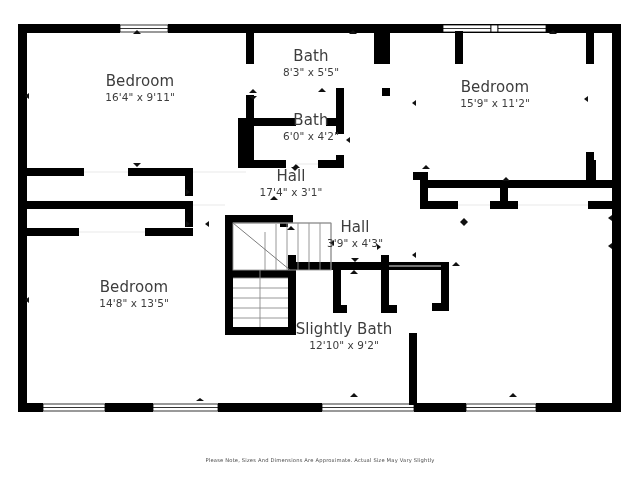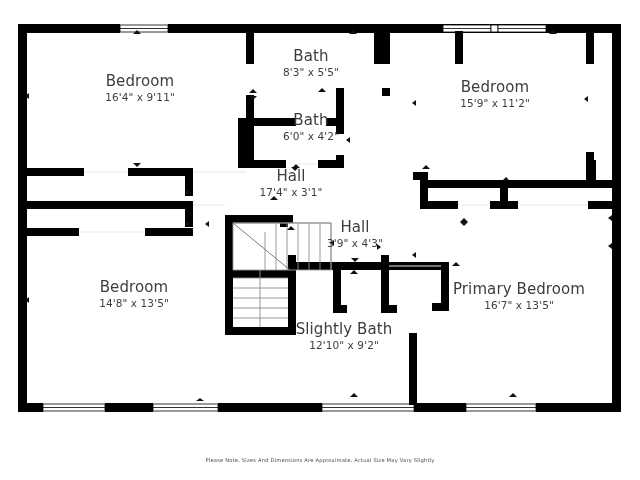--- a/index.html
+++ b/index.html
@@ -291,24 +291,20 @@
   <div class="label" style="left:355px; top:234px; transform:translate(-50%,-50%);">
     <span class="rname">Hall</span>
     <span class="rdim">3'9" x 4'3"</span>
   </div>
 
   <div class="label" style="left:134px; top:294px; transform:translate(-50%,-50%);">
     <span class="rname">Bedroom</span>
     <span class="rdim">14'8" x 13'5"</span>
   </div>
 
-  <div class="label" style="left:519px; top:296px; transform:translate(-50%,-50%);">
-    <span class="rname">Primary Bedroom</span>
-    <span class="rdim">16'7" x 13'5"</span>
-  </div>
 
   <div class="label" style="left:344px; top:336px; transform:translate(-50%,-50%);">
     <span class="rname">Slightly Bath</span>
     <span class="rdim">12'10" x 9'2"</span>
   </div>
 
   <div id="footer-note">Please Note, Sizes And Dimensions Are Approximate. Actual Size May Vary Slightly</div>
 
 </div>
 

